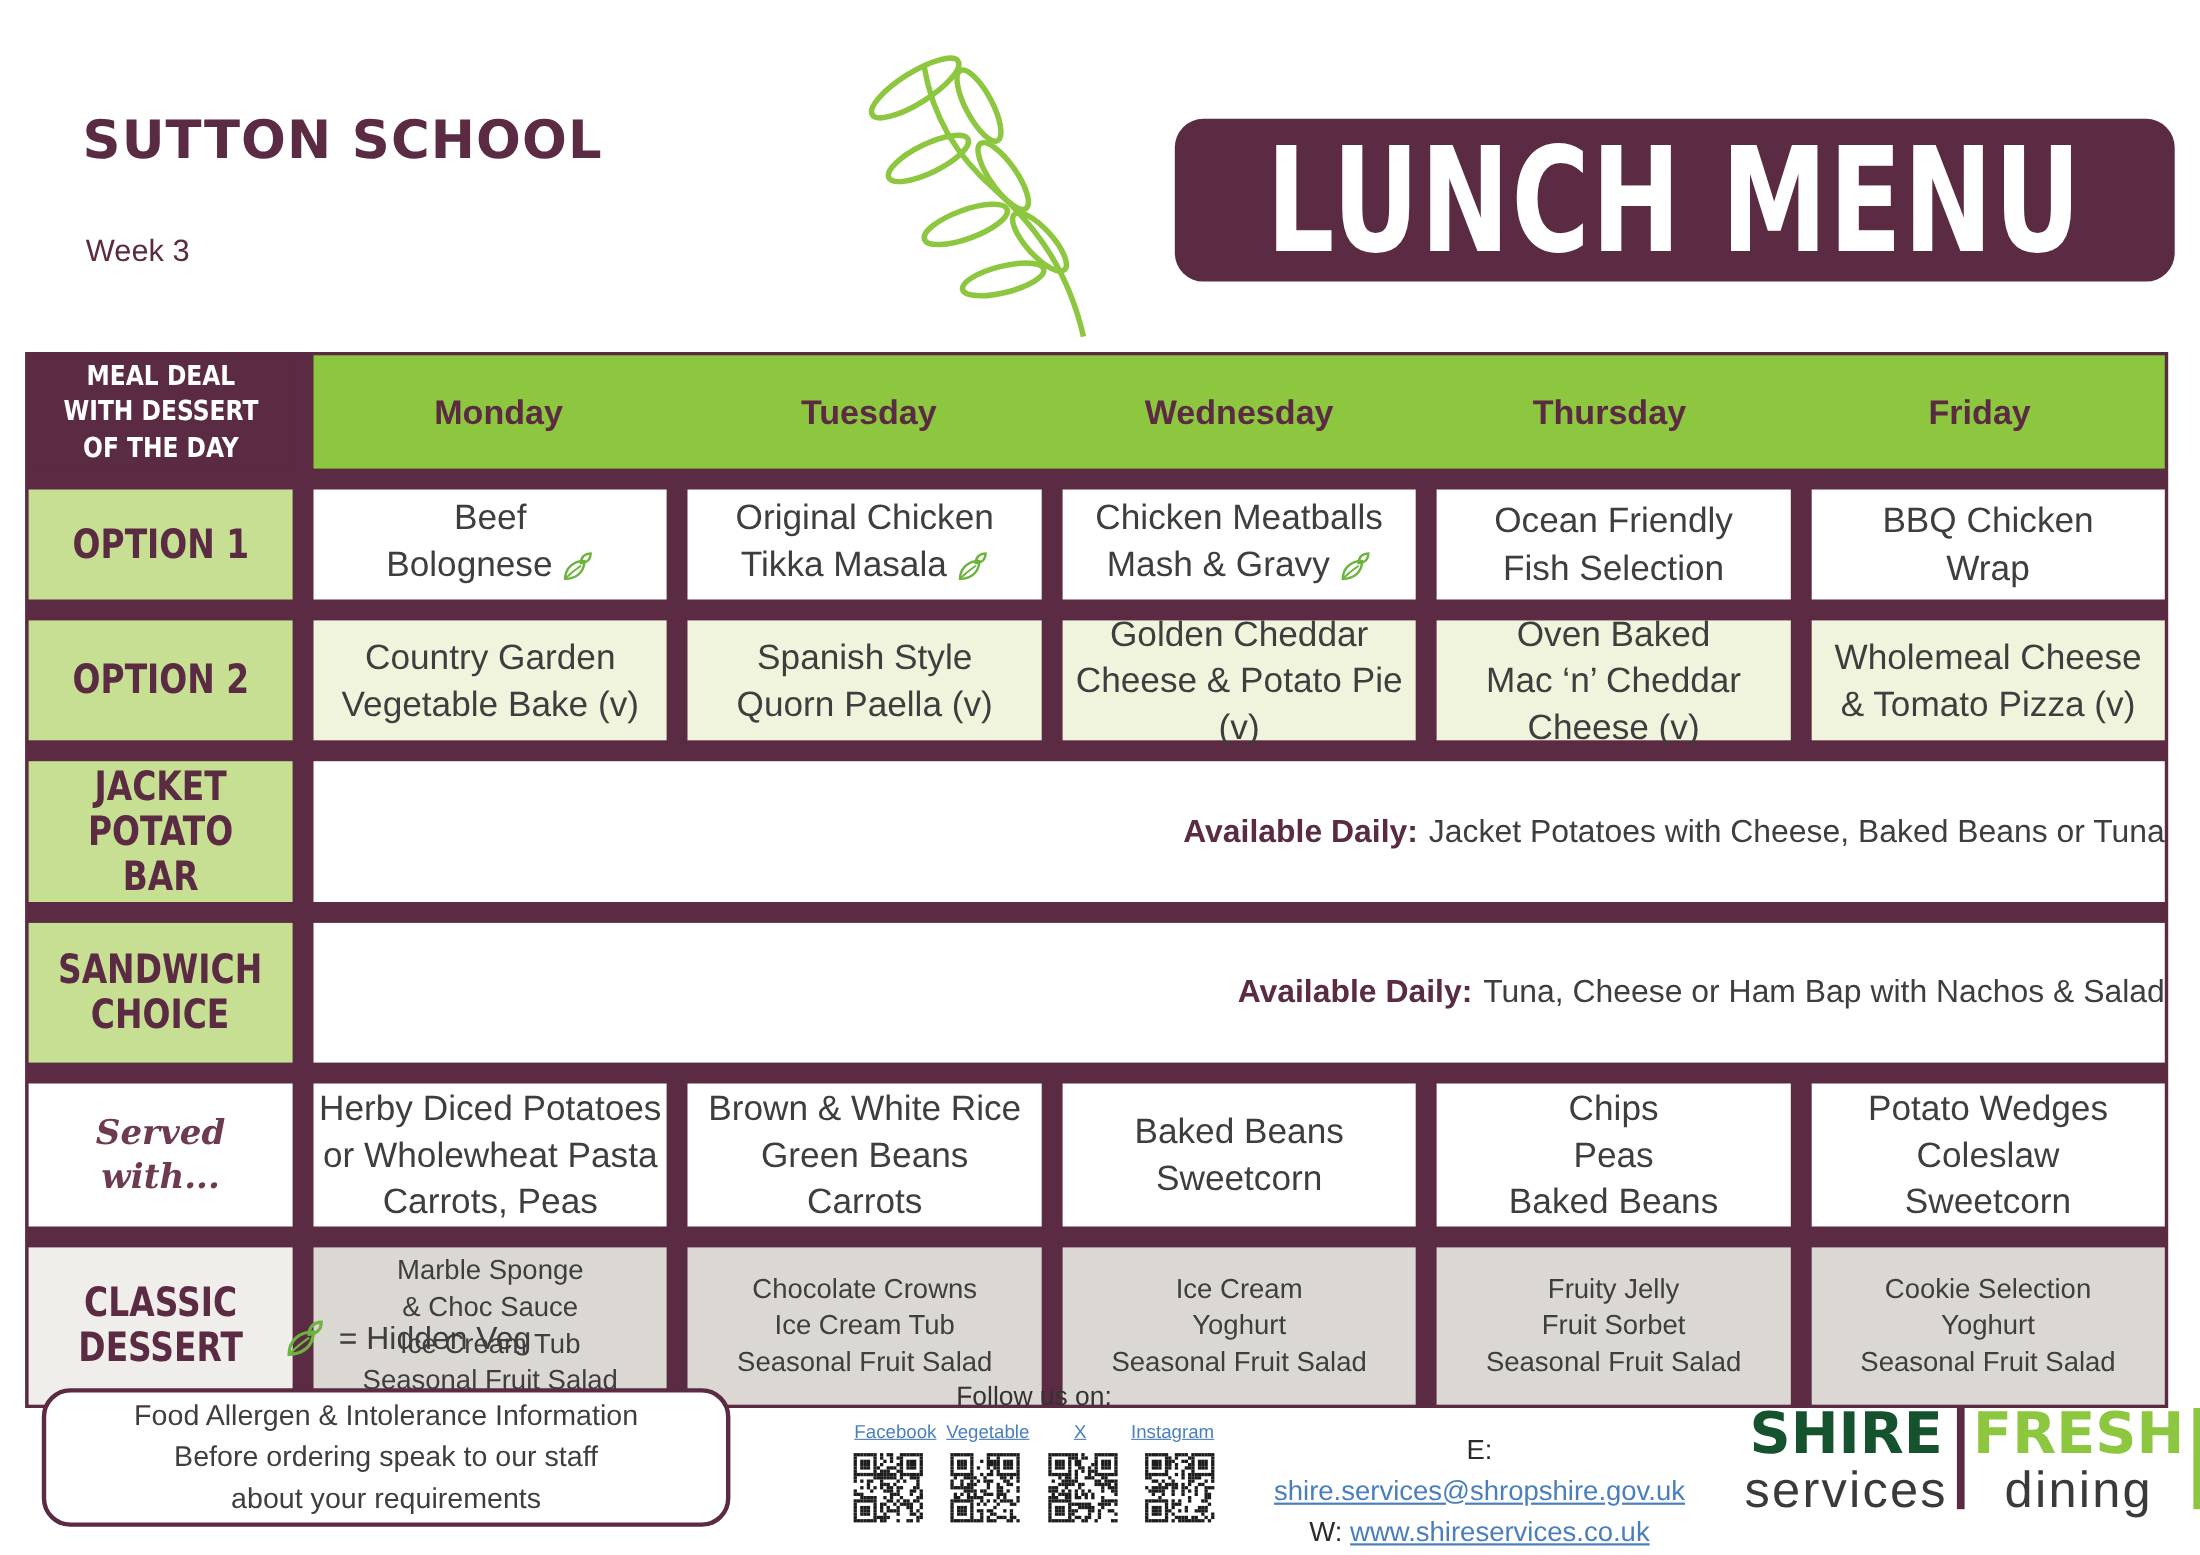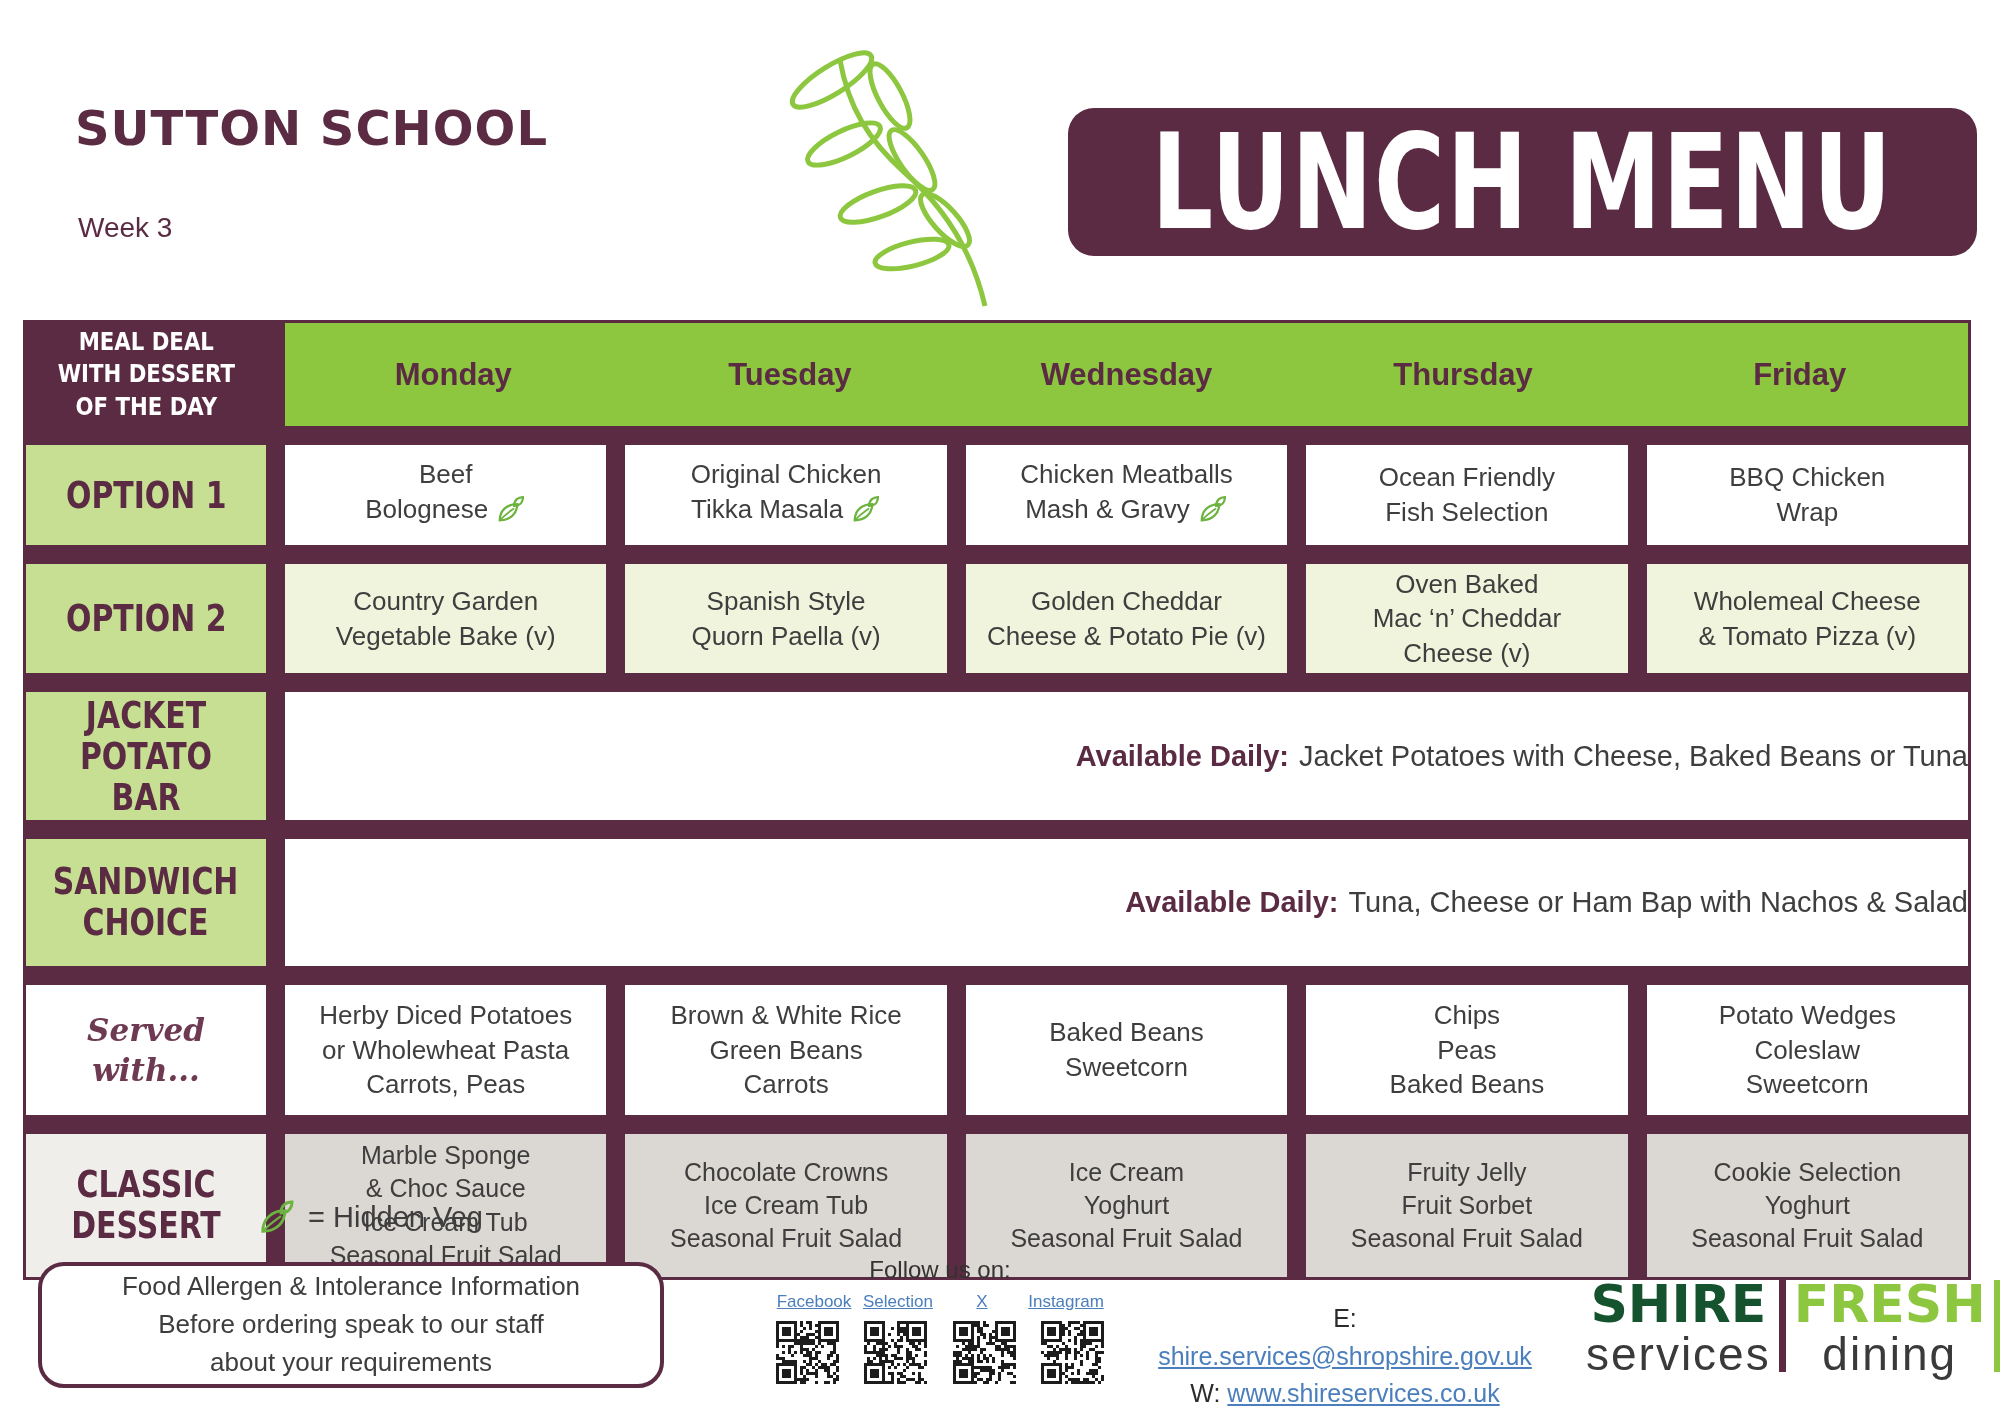--- a/index.html
+++ b/index.html
@@ -28,21 +28,21 @@
     gap:19px; background:#5a2b42; border:3px solid #5a2b42; }
   .corner { background:#5a2b42; color:#ffffff; display:flex; align-items:center; justify-content:center;
     text-align:center; font-family:"DejaVu Sans",sans-serif; font-weight:800; font-size:25px; line-height:1.3; }
   .days-header { grid-column:2/7; background:#8dc63f; display:flex; }
   .day { flex:1; display:flex; align-items:center; justify-content:center;
     color:#5a2b42; font-size:31px; font-weight:700; }
   .label-cell { background:#c6df92; color:#5a2b42; display:flex; align-items:center; justify-content:center;
     text-align:center; font-family:"DejaVu Sans",sans-serif; font-weight:800; font-size:34px; line-height:1.12; }
   .label-cell .condense { transform:scale(.88,1.08); }
   .cell { background:#ffffff; display:flex; flex-direction:column; align-items:center; justify-content:center;
-    text-align:center; font-size:26px; color:#3e3e3e; line-height:1.33; padding:4px; }
+    text-align:center; font-size:32px; color:#3e3e3e; line-height:1.33; padding:4px; }
   .cell .txt { display:block; }
   .dessert-label { background:#f0eeea; }
   .served-label { background:#ffffff; color:#6d3a52; font-family:"DejaVu Serif",serif; font-style:italic;
     font-weight:700; font-size:31px; line-height:1.3; transform:none; }
   .merged { grid-column:2/7; background:#ffffff; display:flex; align-items:center; justify-content:flex-end;
     font-size:29px; color:#3e3e3e; }
   .avail-prefix { color:#5a2b42; font-weight:700; margin-right:10px; }
   .leaf-wrap { display:inline-block; vertical-align:-6px; margin-left:8px; }
 
   
@@ -226,21 +226,21 @@
   </div>
 
   <div class="allergen-box">
     <span>Food Allergen &amp; Intolerance Information<br>Before ordering speak to our staff<br>about your requirements</span>
   </div>
 
   <div class="social">
     <div class="social-heading">Follow us on:</div>
     <div class="social-links">
       <a href="#">Facebook</a>
-      <a href="#">Selection</a>
+      <a href="#">Vegetable</a>
       <a href="#">X</a>
       <a href="#">Instagram</a>
     </div>
     <div class="qr-row">
       <div class="qr" id="qr1"><svg width="69" height="69">
             <rect x="27" y="3" width="3" height="3" fill="#1c1c1c"></rect>
             <rect x="33" y="3" width="3" height="3" fill="#1c1c1c"></rect>
             <rect x="36" y="3" width="3" height="3" fill="#1c1c1c"></rect>
             <rect x="27" y="6" width="3" height="3" fill="#1c1c1c"></rect>
             <rect x="36" y="6" width="3" height="3" fill="#1c1c1c"></rect>

